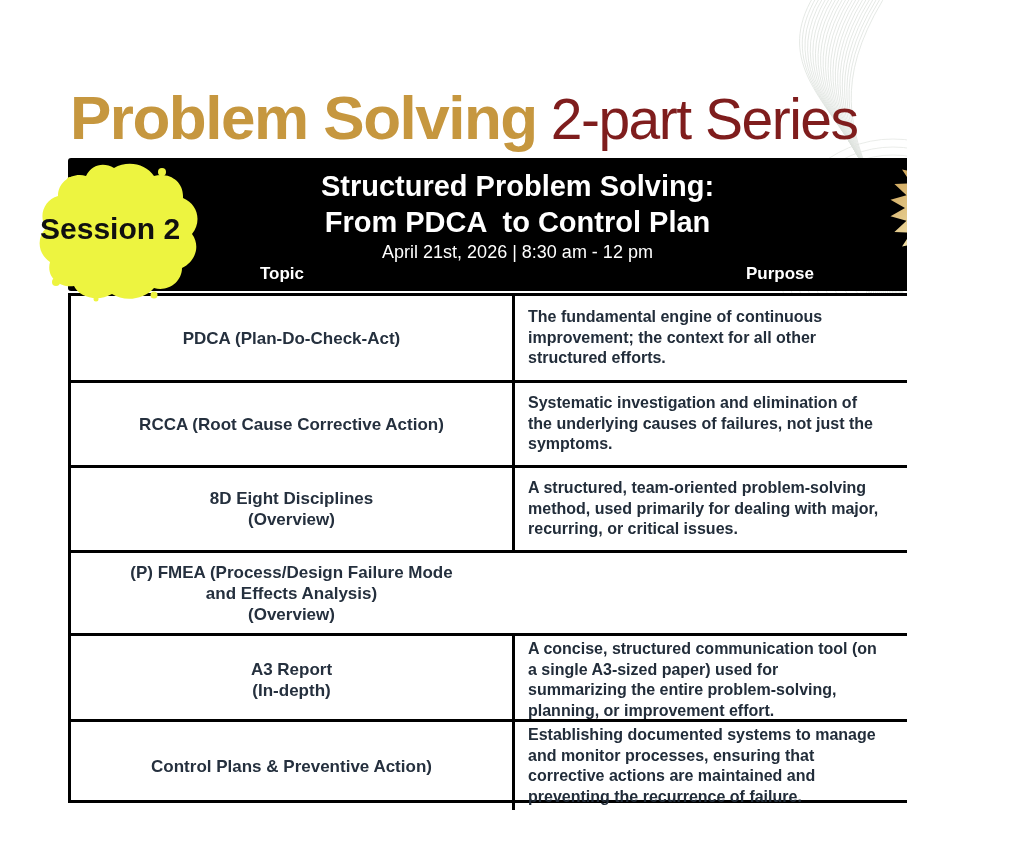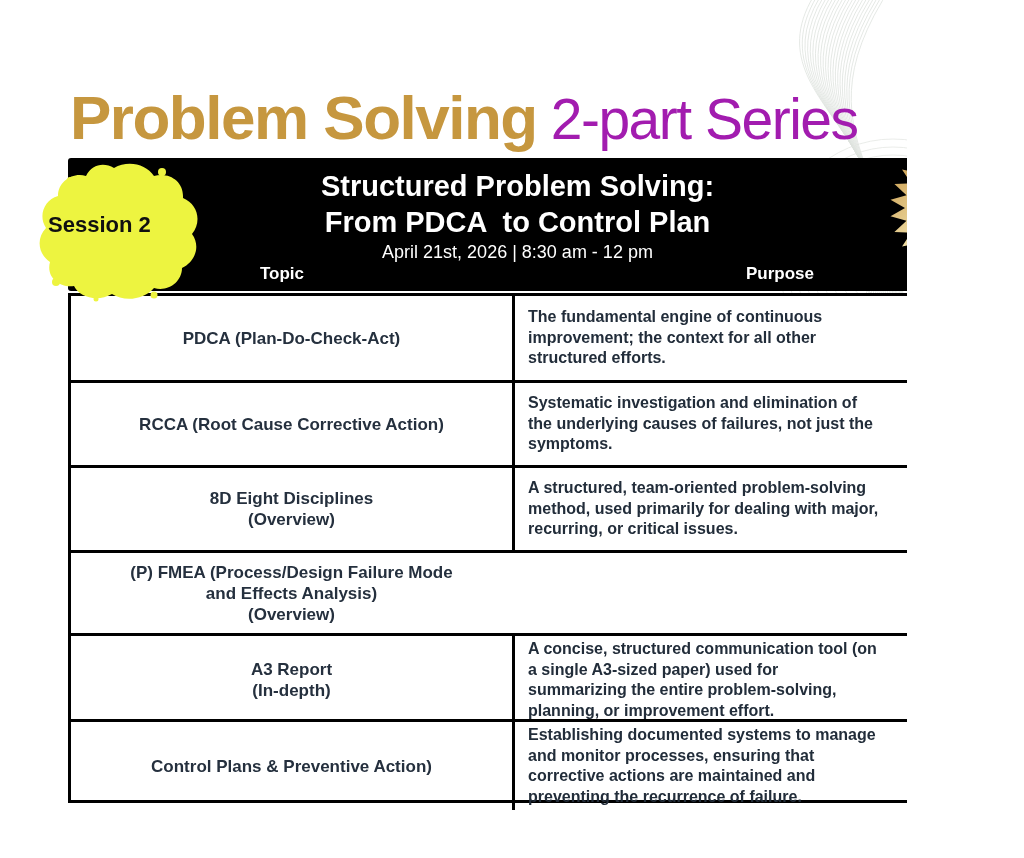--- a/index.html
+++ b/index.html
@@ -7,37 +7,37 @@
   body { font-family:"Liberation Sans","DejaVu Sans",sans-serif; background:#ffffff; }
   .page { position:relative; width:907px; height:858px; background:#ffffff; overflow:hidden; }
 
   
   .swirl { position:absolute; top:0; right:0; z-index:1; }
 
   
   .title-row { position:absolute; left:70px; top:82px; z-index:3; white-space:nowrap;
                display:flex; align-items:baseline; letter-spacing:-1.5px; }
   .title-gold { font-size:62px; font-weight:bold; color:#C6973F; }
-  .title-black { font-size:57px; font-weight:400; color:#a21caf; margin-left:14px; }
+  .title-black { font-size:57px; font-weight:400; color:#7f1d1d; margin-left:14px; }
 
   
   .banner { position:absolute; left:68px; top:158px; width:899px; height:133px;
             background:#000000; border-radius:3px; z-index:2; color:#ffffff; }
   .banner-heading { position:absolute; top:10px; left:0; width:100%; text-align:center;
                     font-size:29px; font-weight:bold; line-height:36px; white-space:pre-wrap; }
   .banner-date { position:absolute; top:84px; left:0; width:100%; text-align:center;
                  font-size:18px; font-weight:400; }
   .col-header { position:absolute; top:106px; font-size:17px; font-weight:bold; transform:translateX(-50%);text-align:right; }
   .col-header.topic { left:214px; }
   .col-header.purpose { left:712px; }
 
   
   .splat { position:absolute; left:36px; top:162px; width:164px; height:140px; z-index:4; }
-  .splat-label { position:absolute; left:48px; top:212px; z-index:5;
-                 font-size:22px; font-weight:bold; color:#101010; }
+  .splat-label { position:absolute; left:40px; top:212px; z-index:5;
+                 font-size:30px; font-weight:bold; color:#101010; }
 
   
   .badge { position:absolute; left:883px; top:133px; width:150px; height:150px; z-index:5; }
   .badge-label { position:absolute; left:0; top:0; width:140px; height:140px; z-index:6;
                  display:flex; align-items:center; justify-content:center; text-align:center;
                  font-size:18px; font-weight:bold; color:#101010; white-space:pre-line; line-height:24px; }
 
   
   .artifact { position:absolute; left:232px; top:374px; width:130px; height:7px;
               overflow:hidden; z-index:1; color:#c9c9c9; font-size:19px; font-weight:bold; line-height:19px; }

